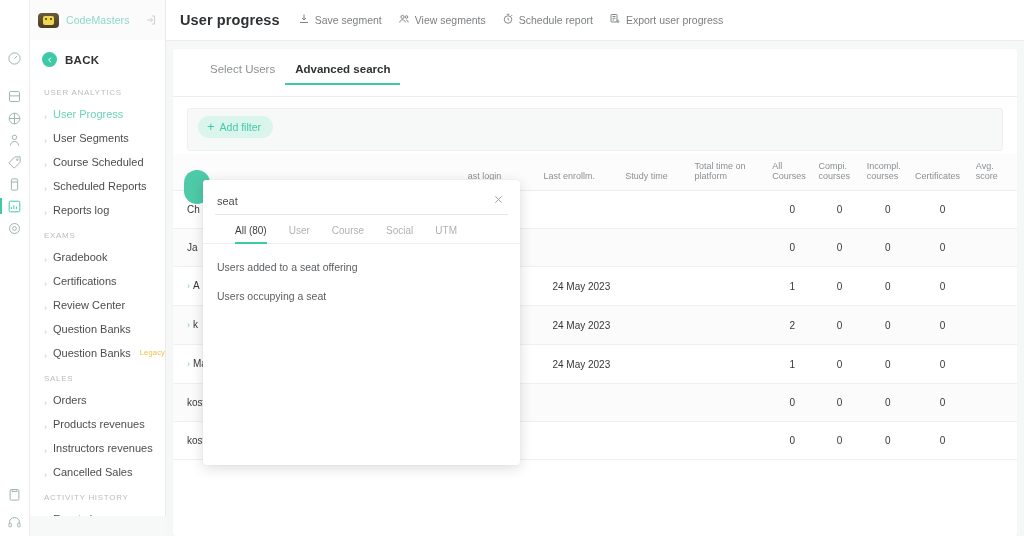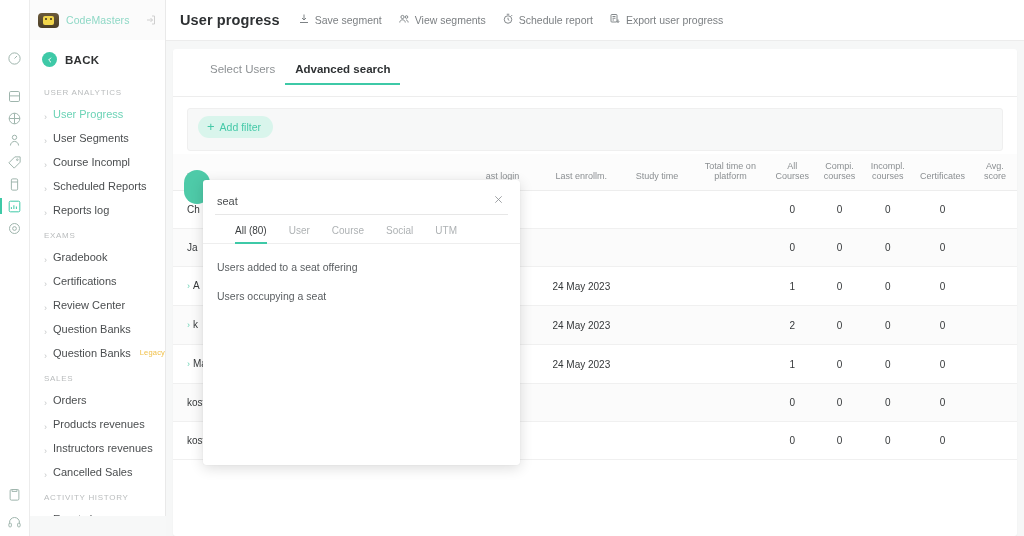--- a/index.html
+++ b/index.html
@@ -150,21 +150,21 @@
   .dd-tab.active::after {
     content:""; position:absolute; left:0; right:0; bottom:-1px; height:2px; background:#3ec9a7;
   }
   .dd-results { padding: 9px 0 0 0; }
   .dd-result { font-size: 10.5px; color: #5a5e61; padding: 8px 14px; line-height: 13px; }
 
   
   .tbl { width: 100%; border-collapse: collapse; table-layout: fixed; margin-top: 3px; }
   .tbl th {
     font-size: 9px; font-weight: normal; color: #8b8f92; padding: 7px 3px 9px 3px;
-    text-align: center; vertical-align: bottom; line-height: 10px;
+    text-align: left; vertical-align: bottom; line-height: 10px;
     background: #fcfcfc; border-bottom: 1px solid #ededed;
   }
   .tbl th.l, .tbl td.l { text-align: left; }
   .tbl td {
     font-size: 10px; color: #35383a; padding: 12px 3px; text-align: center;
     border-bottom: 1px solid #f0f0f0; line-height: 13px;
   }
   .tbl tbody tr:nth-child(even) td { background: #fbfbfb; }
   .uname { color: #6ed3b7; }
   .caret { color: #6ed3b7; font-size: 9px; margin-right: 3px; }
@@ -269,21 +269,21 @@
     <div class="nav-item active">
       <span class="dot">›</span>
       <span>User Progress</span>
     </div>
     <div class="nav-item">
       <span class="dot">›</span>
       <span>User Segments</span>
     </div>
     <div class="nav-item">
       <span class="dot">›</span>
-      <span>Course Incompl</span>
+      <span>Course Scheduled</span>
     </div>
     <div class="nav-item">
       <span class="dot">›</span>
       <span>Scheduled Reports</span>
     </div>
     <div class="nav-item">
       <span class="dot">›</span>
       <span>Reports log</span>
     </div>
 

